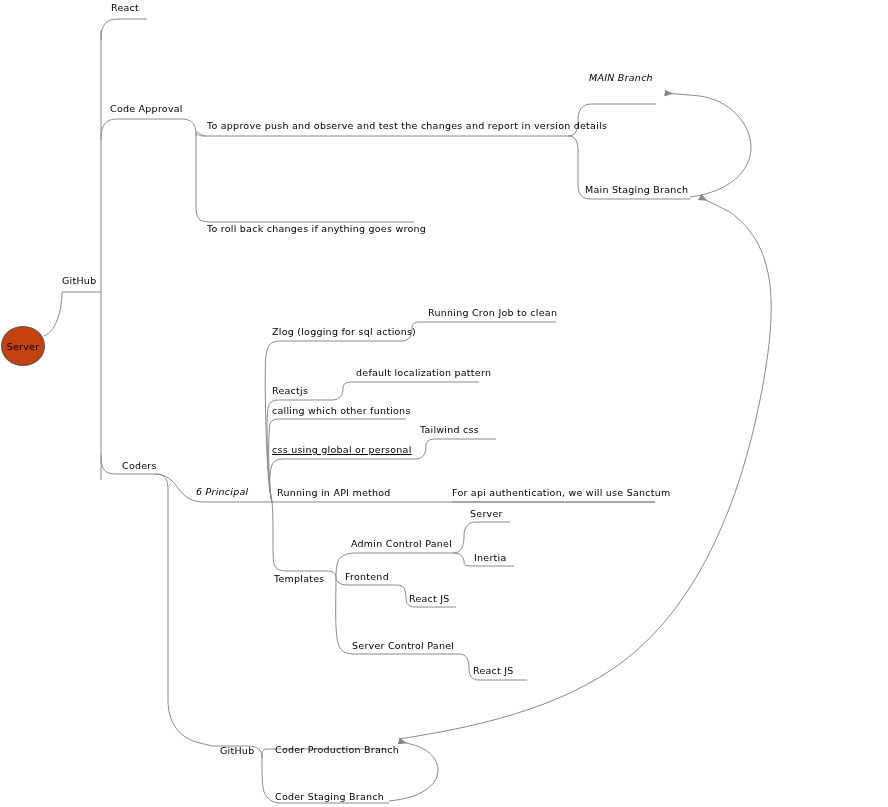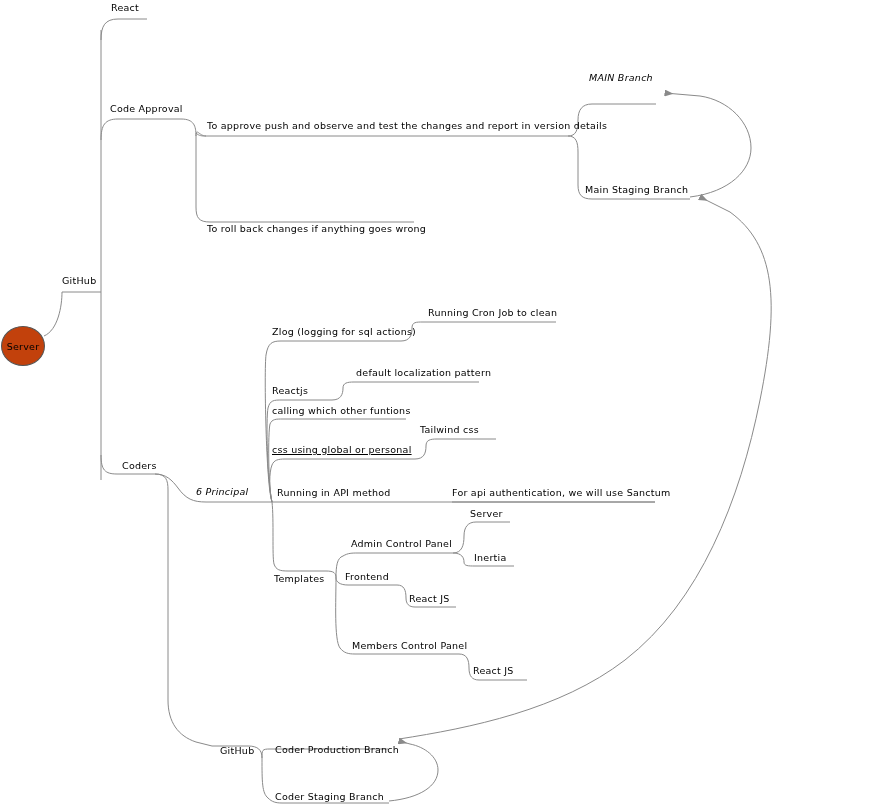--- a/index.html
+++ b/index.html
@@ -180,21 +180,21 @@
   <div class="node-label" style="left:351px; top:538px;"><span>Admin Control Panel</span></div>
 
   <div class="node-label" style="left:470px; top:508px;"><span>Server</span></div>
 
   <div class="node-label" style="left:474px; top:552px;"><span>Inertia</span></div>
 
   <div class="node-label" style="left:345px; top:571px;text-align:center;"><span>Frontend</span></div>
 
   <div class="node-label" style="left:409px; top:593px;"><span>React JS</span></div>
 
-  <div class="node-label" style="left:352px; top:640px;"><span>Members Control Panel</span></div>
+  <div class="node-label" style="left:352px; top:640px;"><span>Server Control Panel</span></div>
 
   <div class="node-label" style="left:473px; top:665px;"><span>React JS</span></div>
 
   <div class="node-label" style="left:220px; top:745px;"><span>GitHub</span></div>
 
   <div class="node-label" style="left:275px; top:735px;margin-top:9px;"><span>Coder Production Branch</span></div>
 
   <div class="node-label" style="left:275px; top:791px;"><span>Coder Staging Branch</span></div>
 
 </div>

